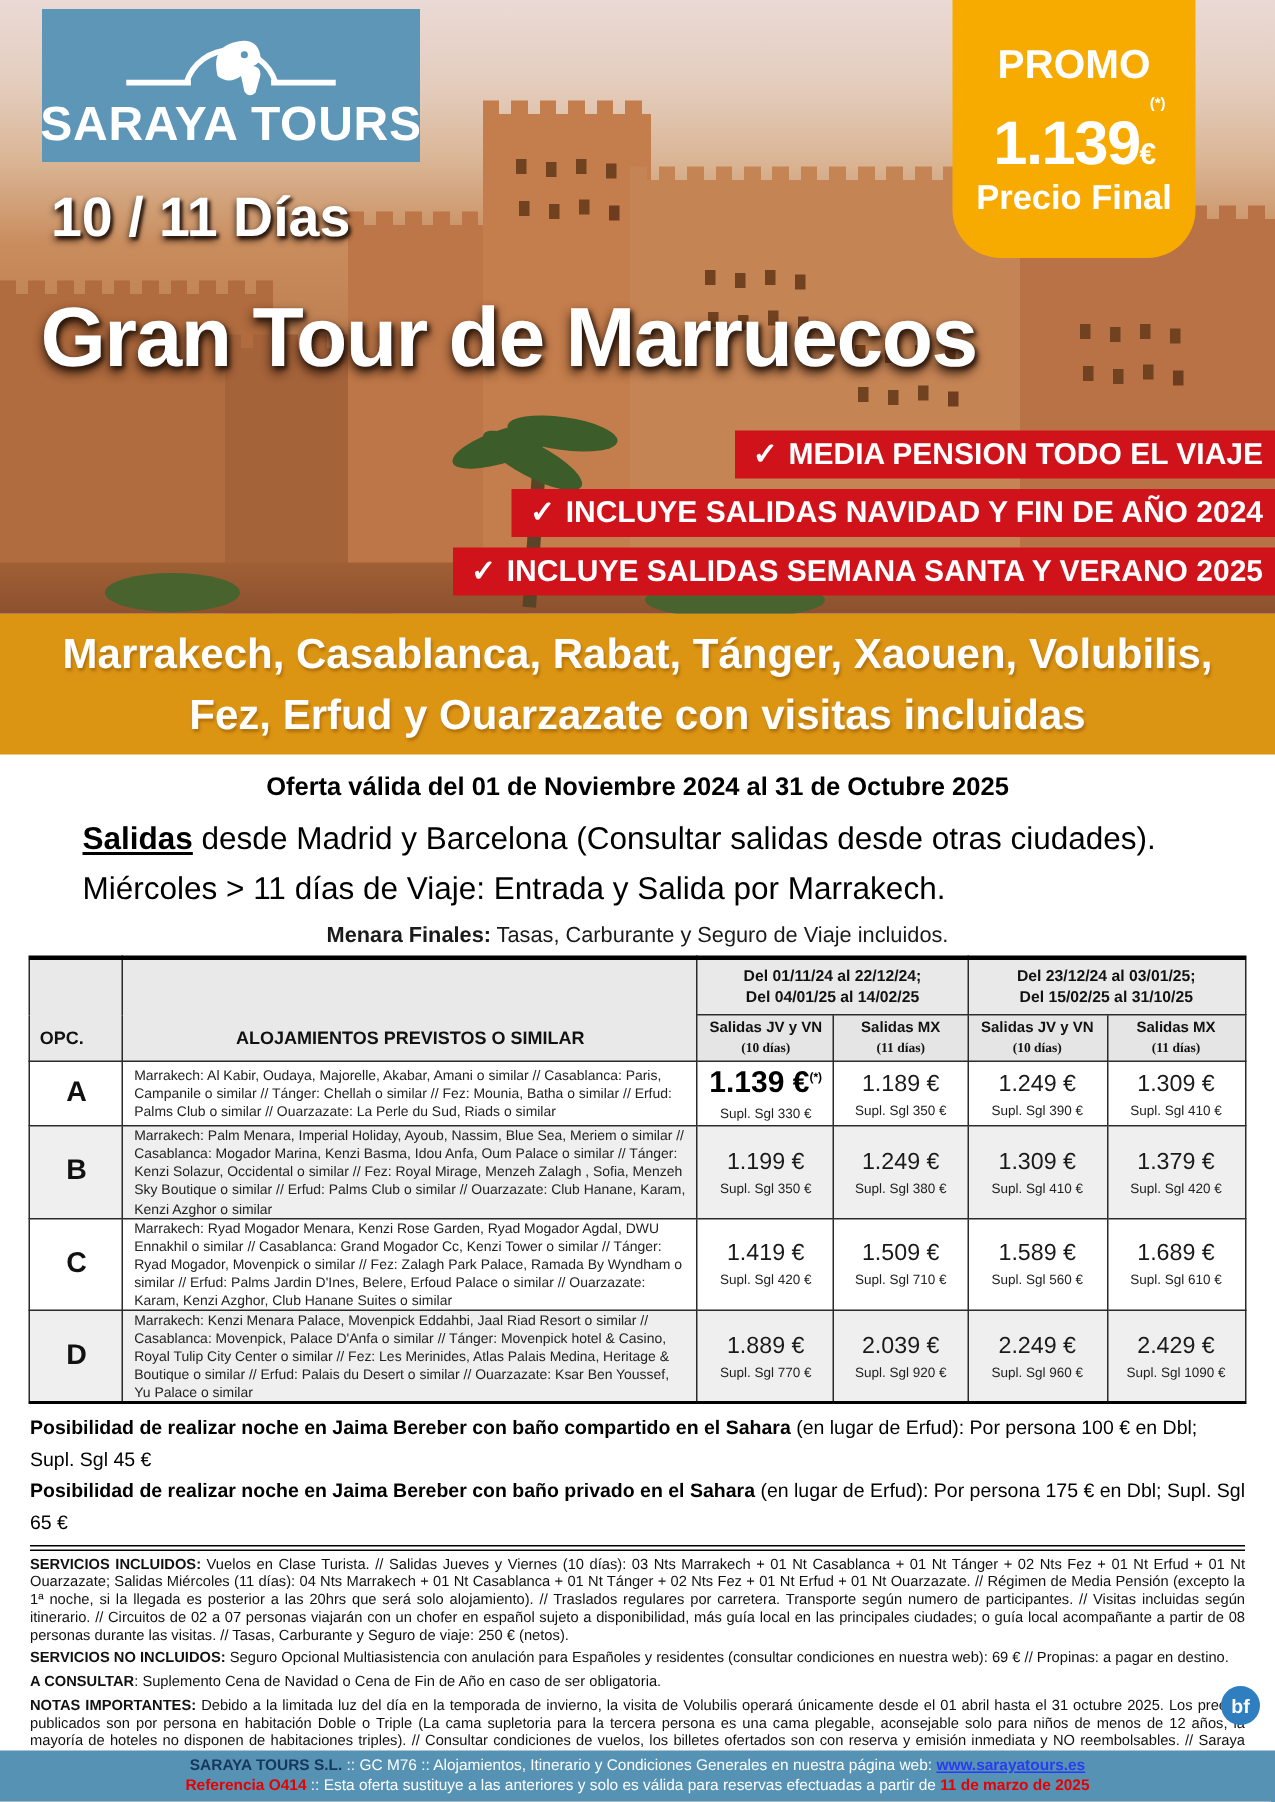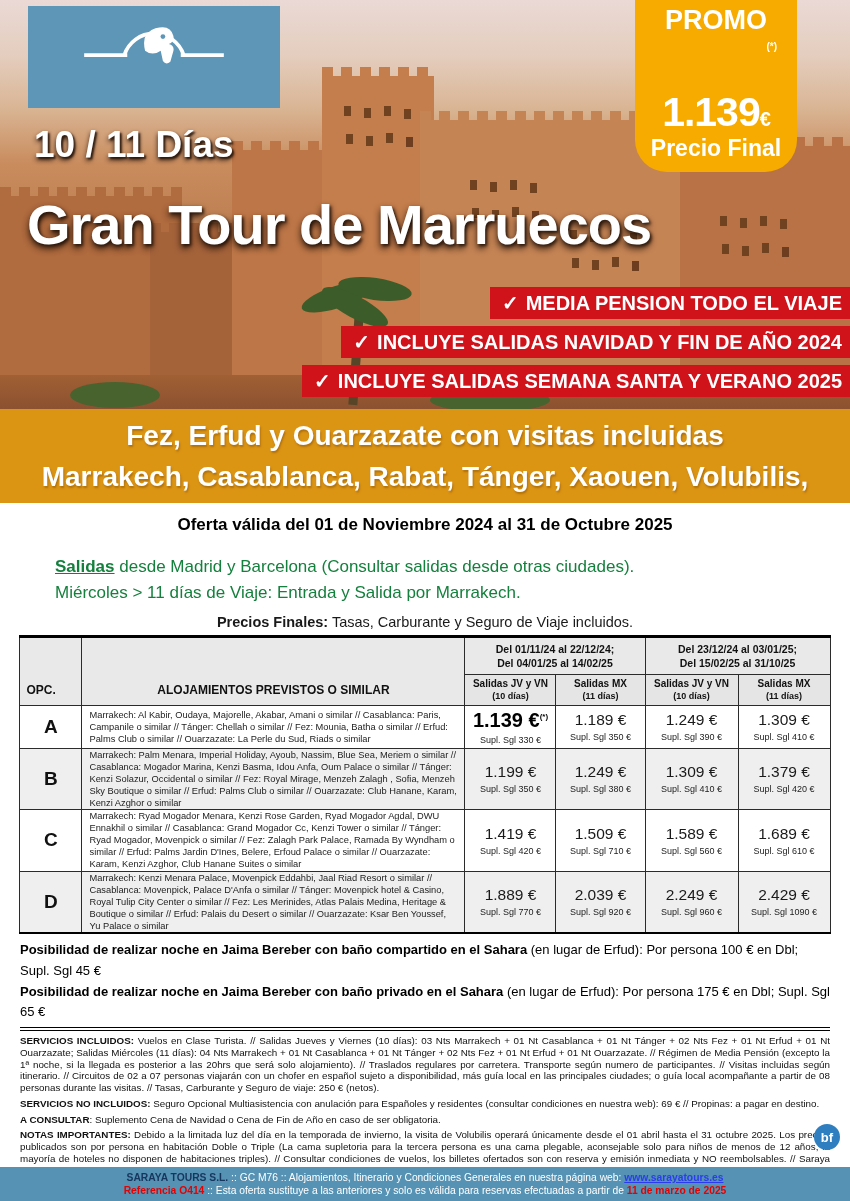--- a/index.html
+++ b/index.html
@@ -21,58 +21,58 @@
   .bush{position:absolute;background:#49632f;border-radius:50%;}
 
   
   .logo{position:absolute;left:28px;top:6px;width:252px;height:102px;background:#5e96b8;
     display:flex;flex-direction:column;align-items:center;justify-content:flex-start;padding-top:6px;box-sizing:border-box;}
   .logo svg{width:196px;height:52px;display:block;}
   .logo-text{color:#fff;font-weight:bold;font-size:32px;letter-spacing:.5px;line-height:1;margin-top:2px;white-space:nowrap;}
 
   
   .promo{position:absolute;left:635px;top:0;width:162px;height:172px;background:#f7ab00;
-    border-radius:0 0 32px 32px;color:#fff;text-align:center;box-sizing:border-box;padding-top:6px;}
+    border-radius:0 0 32px 32px;color:#fff;text-align:center;box-sizing:border-box;padding-top:29px;}
   .promo .p-label{font-size:27px;font-weight:bold;line-height:1.1;}
   .promo .p-star{display:block;font-size:10px;font-weight:bold;text-align:right;padding-right:20px;margin-top:6px;line-height:1;}
-  .promo .p-price{font-size:41px;font-weight:bold;line-height:1;letter-spacing:-1px;margin-top:40px;}
+  .promo .p-price{font-size:41px;font-weight:bold;line-height:1;letter-spacing:-1px;}
   .promo .p-cur{font-size:20px;font-weight:bold;}
   .promo .p-sub{font-size:23px;font-weight:bold;line-height:1.2;margin-top:2px;}
 
   .duration{position:absolute;left:34px;top:124px;color:#fff;font-weight:bold;font-size:37px;
     text-shadow:0 3px 5px rgba(35,18,8,.95),2px 2px 2px rgba(35,18,8,.8);}
   .big-title{position:absolute;left:27px;top:192px;color:#fff;font-weight:bold;font-size:56px;letter-spacing:-1px;
     text-shadow:0 4px 7px rgba(35,18,8,.95),2px 2px 3px rgba(35,18,8,.8);white-space:nowrap;}
 
   .ribbons{position:absolute;right:0;top:287px;display:flex;flex-direction:column;align-items:flex-end;gap:7px;}
   .ribbon{background:#d0121b;color:#fff;font-weight:bold;font-size:20px;line-height:1;
     padding:6px 8px 6px 12px;white-space:nowrap;}
   .ribbon .chk{margin-right:7px;font-weight:bold;}
 
   
   .cities{width:850px;height:94px;background:#dc9413;color:#fff;text-align:center;
     display:flex;flex-direction:column;justify-content:center;gap:2px;}
   .cities div{font-size:28px;font-weight:bold;line-height:1.4;text-shadow:1px 2px 2px rgba(120,70,0,.45);}
 
   
   .validity{margin-top:12px;text-align:center;font-size:17px;font-weight:bold;color:#000;}
-  .departures{margin:19px 0 0 55px;font-size:17px;line-height:1.55;color:#15803d;}
+  .departures{margin:9px 0 0 55px;font-size:21px;line-height:1.55;color:#000000;}
   .departures .u{font-weight:bold;text-decoration:underline;}
   .pricenote{margin-top:7px;text-align:center;font-size:14.5px;color:#1a1a1a;}
   .pricenote b{font-weight:bold;}
 
   
   table.prices{width:810px;margin:5px auto 0;border-collapse:collapse;table-layout:fixed;}
   table.prices th,table.prices td{border:1px solid #2b2b2b;box-sizing:border-box;}
   table.prices{border-top:3px solid #000;border-bottom:2px solid #000;}
   th.opc-h{font-size:12px;font-weight:bold;text-align:left;vertical-align:bottom;padding:4px 4px 8px 6px;background:#e9e9e9;}
   th.hot-h{font-size:12px;font-weight:bold;vertical-align:bottom;padding:4px 4px 8px;background:#e9e9e9;}
   th.period{font-size:10.5px;font-weight:bold;background:#e9e9e9;white-space:pre-line;line-height:1.35;padding:4px 2px;}
   th.subh{font-size:10px;font-weight:bold;background:#e5e5e5;padding:3px 1px;line-height:1.25;}
-  th.subh .days{display:block;font-size:9px;font-weight:bold;}
+  th.subh .days{display:block;font-size:9px;font-weight:bold;font-family:Liberation Serif, serif;}
   td.opc{font-size:19px;font-weight:bold;text-align:center;vertical-align:middle;}
   td.hotels{font-size:9.3px;line-height:1.3;text-align:left;padding:0 7px;vertical-align:middle;color:#222;}
   td.pc{text-align:center;vertical-align:middle;padding:3px 2px;}
   .pv{font-size:15.5px;color:#1a1a1a;letter-spacing:0;}
   .pv.big{font-size:20px;font-weight:bold;color:#000;}
   .pv sup{font-size:8px;}
   .ps{font-size:9px;color:#222;margin-top:3px;}
   tr.shade td{background:#efefef;}
 
   
@@ -135,52 +135,53 @@
     <div class="bush" style="left:430px;top:388px;width:120px;height:24px;"></div>
 
     <div class="logo">
       <svg viewBox="0 0 200 70" aria-hidden="true">
         <line x1="6" y1="58" x2="64" y2="58" stroke="#fff" stroke-width="5"></line>
         <line x1="136" y1="58" x2="194" y2="58" stroke="#fff" stroke-width="5"></line>
         <path d="M60,58 A42,42 0 0 1 140,58" fill="none" stroke="#fff" stroke-width="5"></path>
         <path d="M88,52 q-6,-24 14,-30 q20,-6 24,10 q2,8 -6,11 q8,2 6,10 l-4,14 q-6,5 -10,-1 l-3,-14 q-11,8 -21,0 z" fill="#fff"></path>
         <circle cx="112" cy="33" r="3.2" fill="#5e96b8"></circle>
       </svg>
+      <div class="logo-text">SARAYA TOURS</div>
     </div>
 
     <div class="promo">
       <div class="p-label">PROMO</div>
       <span class="p-star">(*)</span>
       <div class="p-price"><span>1.139</span><span class="p-cur">€</span></div>
       <div class="p-sub">Precio Final</div>
     </div>
 
     <div class="duration">10 / 11 Días</div>
     <div class="big-title">Gran Tour de Marruecos</div>
 
     <div class="ribbons">
       <div class="ribbon"><span class="chk">✓</span><span>MEDIA PENSION TODO EL VIAJE</span></div>
       <div class="ribbon"><span class="chk">✓</span><span>INCLUYE SALIDAS NAVIDAD Y FIN DE AÑO 2024</span></div>
       <div class="ribbon"><span class="chk">✓</span><span>INCLUYE SALIDAS SEMANA SANTA Y VERANO 2025</span></div>
     </div>
   </div>
 
   <div class="cities">
+    <div>Marrakech, Casablanca, Rabat, Tánger, Xaouen, Volubilis,</div>
     <div>Fez, Erfud y Ouarzazate con visitas incluidas</div>
-    <div>Marrakech, Casablanca, Rabat, Tánger, Xaouen, Volubilis,</div>
   </div>
 
   <div class="validity">Oferta válida del 01 de Noviembre 2024 al 31 de Octubre 2025</div>
 
   <div class="departures">
     <div><span class="u">Salidas</span><span> desde Madrid y Barcelona (Consultar salidas desde otras ciudades).</span></div>
     <div>Miércoles &gt; 11 días de Viaje: Entrada y Salida por Marrakech.</div>
   </div>
 
-  <div class="pricenote"><b>Precios Finales:</b><span> Tasas, Carburante y Seguro de Viaje incluidos.</span></div>
+  <div class="pricenote"><b>Menara Finales:</b><span> Tasas, Carburante y Seguro de Viaje incluidos.</span></div>
 
   <table class="prices">
     <colgroup>
         <col style="width:62px">
         <col style="width:383px">
         <col style="width:91px">
         <col style="width:89px">
         <col style="width:93px">
         <col style="width:92px">
       </colgroup>

